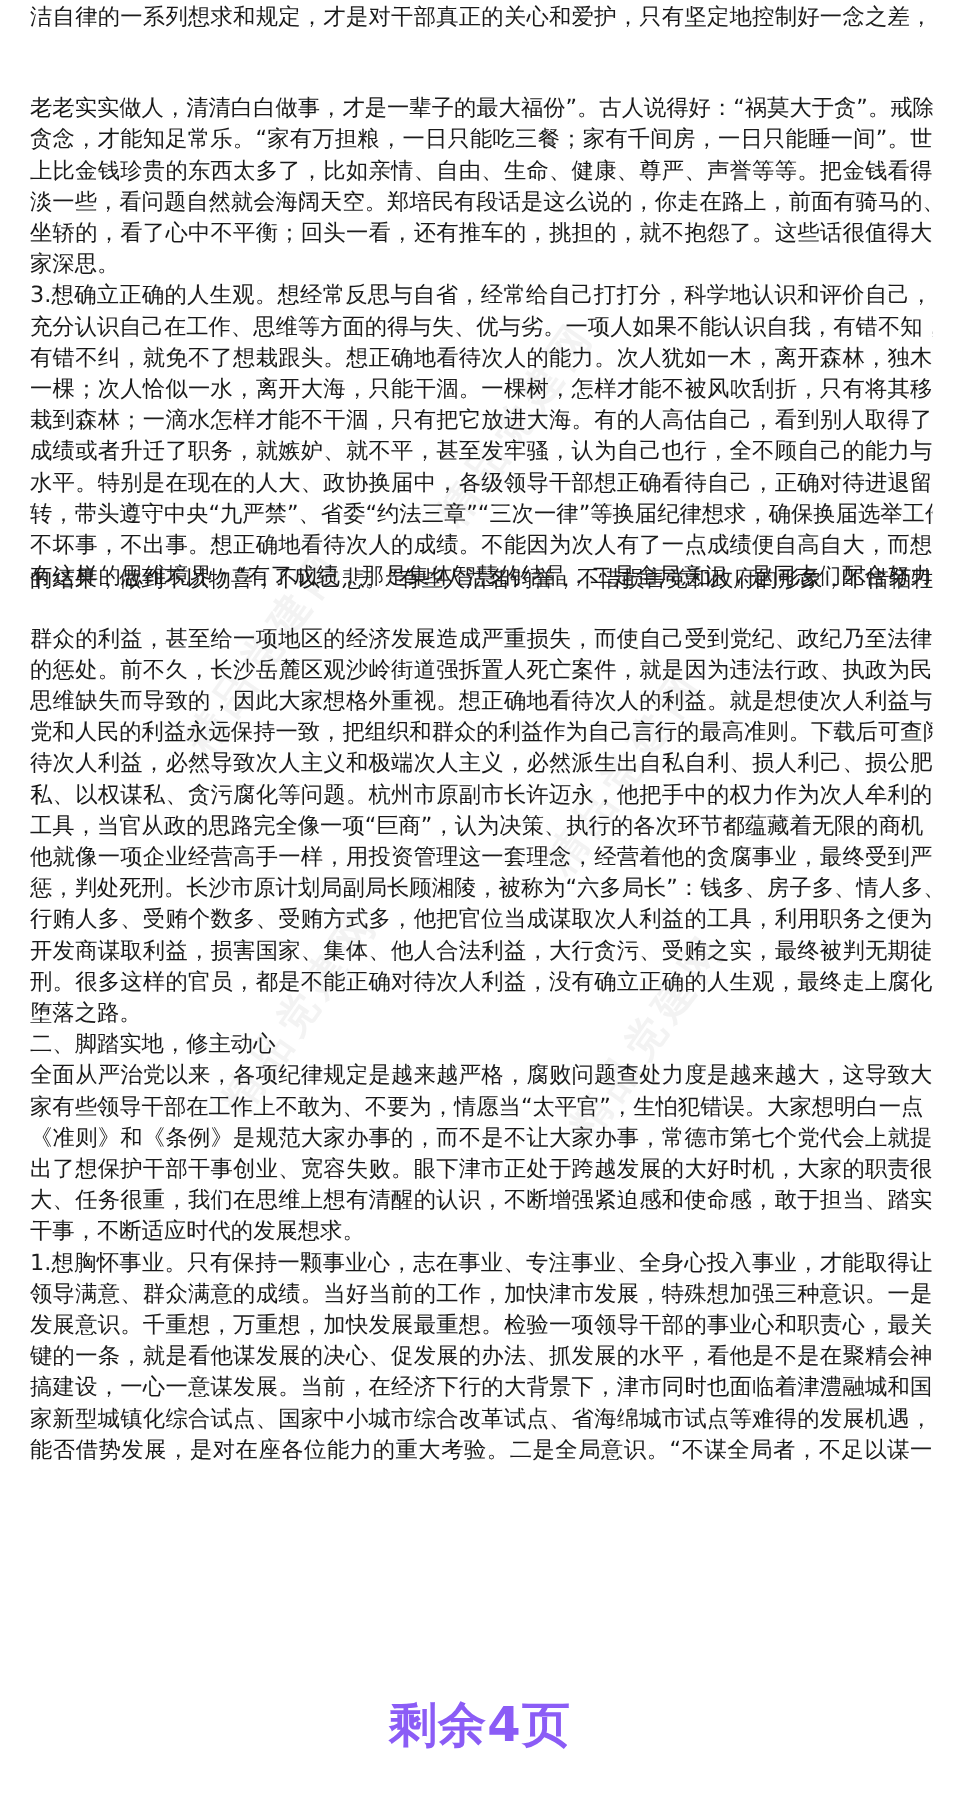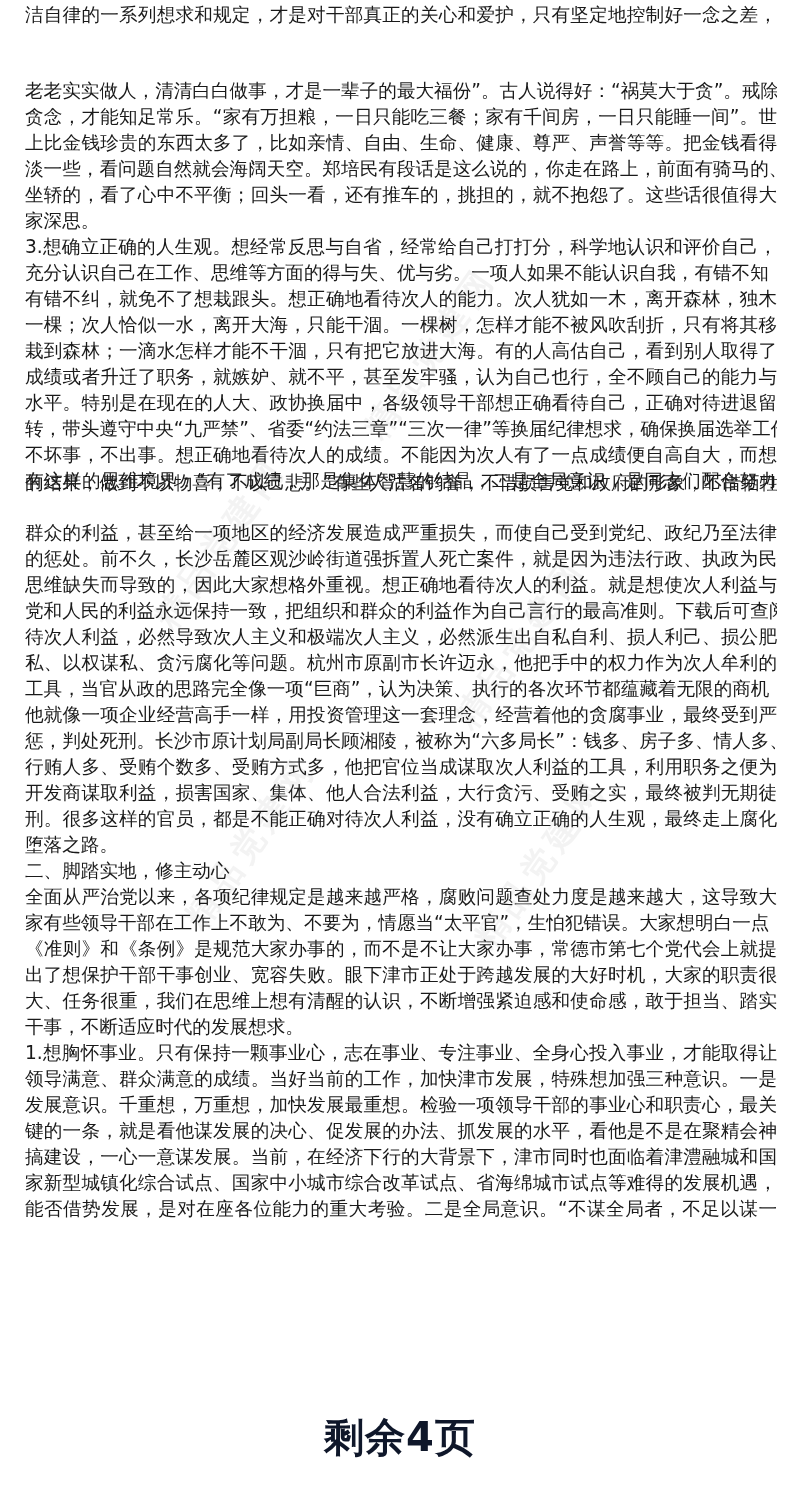--- a/index.html
+++ b/index.html
@@ -52,21 +52,21 @@
       left: 0;
       top: 1402px;
       width: 800px;
       height: 70px;
       display: flex;
       align-items: center;
       justify-content: center;
       gap: 52px;
       font-size: 40px;
       font-weight: bold;
-      color: #0f172a;
+      color: #8b5cf6;
       letter-spacing: 1px;
     }
     .footer-banner span { display: inline-block; }
   </style>
 </head>
 <body>
 
 <div class="page">
   <div id="watermark-layer">
       <div class="watermark" style="left: 120px; top: 520px;">精品党建网</div>

